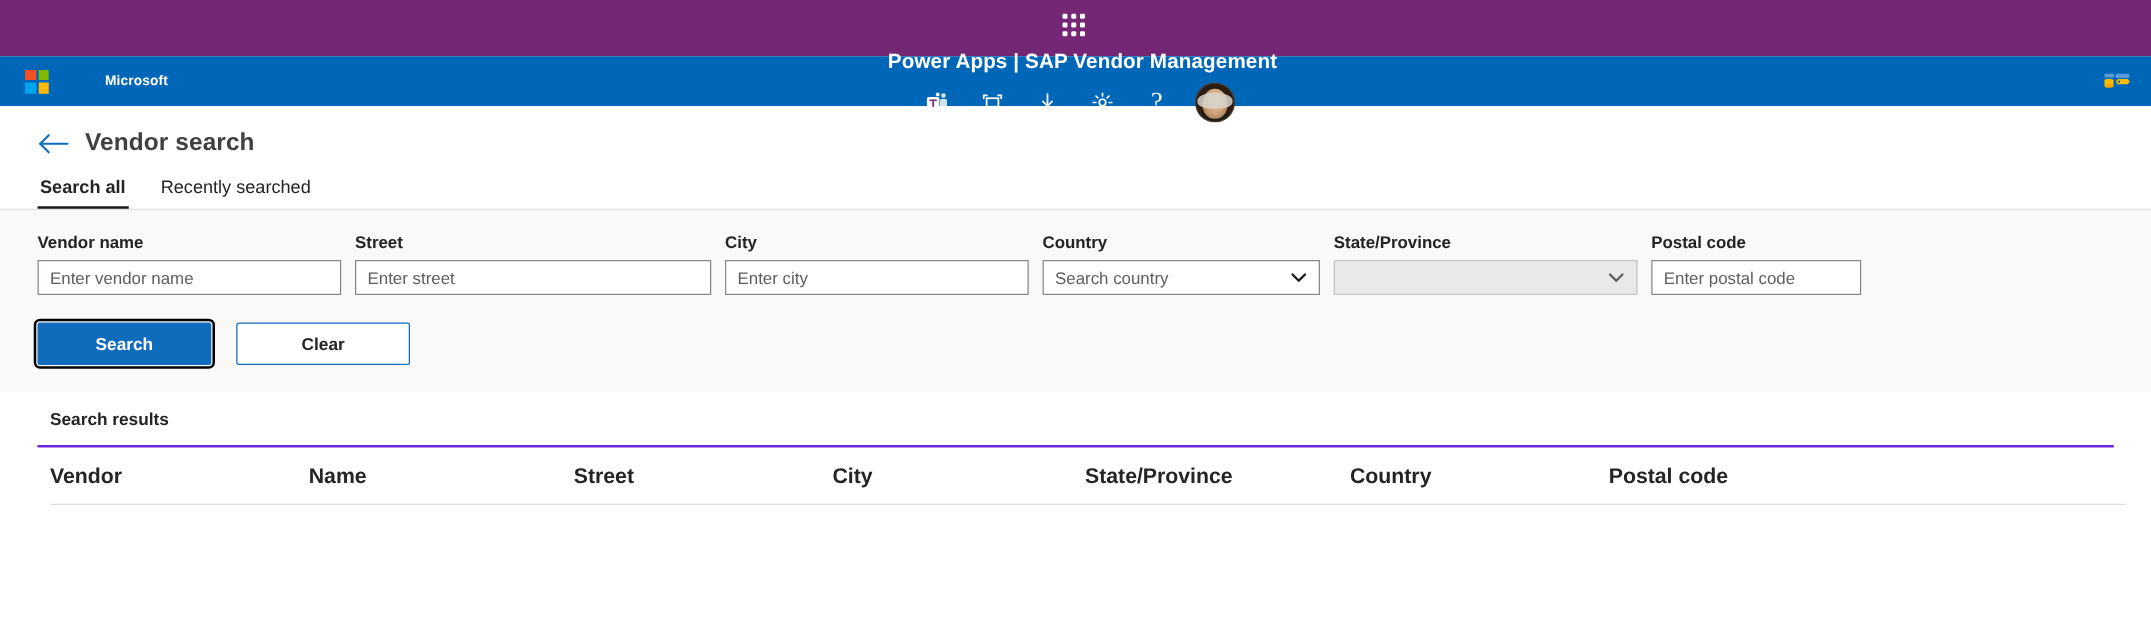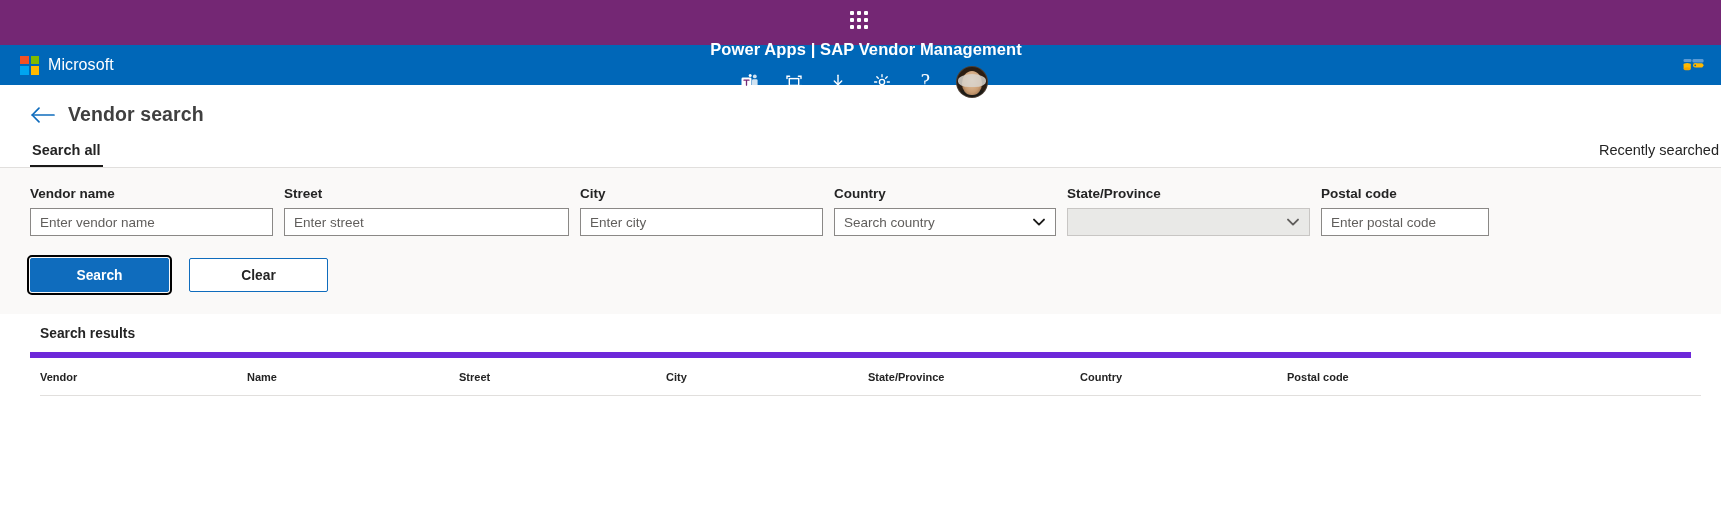--- a/index.html
+++ b/index.html
@@ -110,21 +110,21 @@
     display: grid;
     grid-template-columns: 1fr 1fr;
     grid-template-rows: 1fr 1fr;
     gap: 2px;
   }
   .ms-squares i { display: block; }
   .ms-squares i:nth-child(1) { background: #f25022; }
   .ms-squares i:nth-child(2) { background: #7fba00; }
   .ms-squares i:nth-child(3) { background: #00a4ef; }
   .ms-squares i:nth-child(4) { background: #ffb900; }
-  .ms-word { font-size: 16px; font-weight: 400; letter-spacing: .1px; }
+  .ms-word { font-size: 11px; font-weight: 700; letter-spacing: .1px; margin-left: 36px; }
   .ms-spacer { flex: 1 1 auto; }
   .ms-right-icon {
     width: 26px; height: 18px;
     display: flex; align-items: center; justify-content: center;
     cursor: pointer;
   }
 
   
   .page {
     background: #ffffff;
@@ -148,21 +148,20 @@
     letter-spacing: .1px;
   }
 
   
   .tabs {
     display: flex;
     align-items: flex-end;
     padding: 12px 0 0 30px;
     gap: 24px;
     border-bottom: 0;
-    justify-content: space-between;
   }
   .tab {
     font-size: 14.5px;
     color: #242424;
     padding: 4px 2px 9px 2px;
     cursor: pointer;
     position: relative;
     white-space: nowrap;
   }
   .tab.active { font-weight: 700; }
@@ -284,21 +283,21 @@
 
   
   .results {
     background: #ffffff;
     padding: 0 30px;
   }
   .results-header {
     height: 44px;
     display: flex;
     align-items: center;
-    border-bottom: 6px solid #6d28d9;
+    border-bottom: 2px solid #6d28d9;
     padding-left: 10px;
     gap: 10px;
   }
   .results-title {
     font-size: 13.8px;
     font-weight: 700;
     color: #242424;
   }
   .results-spacer { flex: 1 1 auto; }
   .filter-group {
@@ -328,21 +327,21 @@
   .filter-input::placeholder { color: #605e5c; opacity: 1; }
 
   table.results-table {
     width: 100%;
     border-collapse: collapse;
     table-layout: fixed;
     margin-left: 10px;
   }
   table.results-table th {
     text-align: left;
-    font-size: 11px;
+    font-size: 17px;
     font-weight: 600;
     color: #242424;
     padding: 13px 0 12px 0;
     border-bottom: 1px solid #e1dfdd;
     white-space: nowrap;
   }
   .c-vendor { width: 207px; }
   .c-name   { width: 212px; }
   .c-street { width: 207px; }
   .c-city   { width: 202px; }

